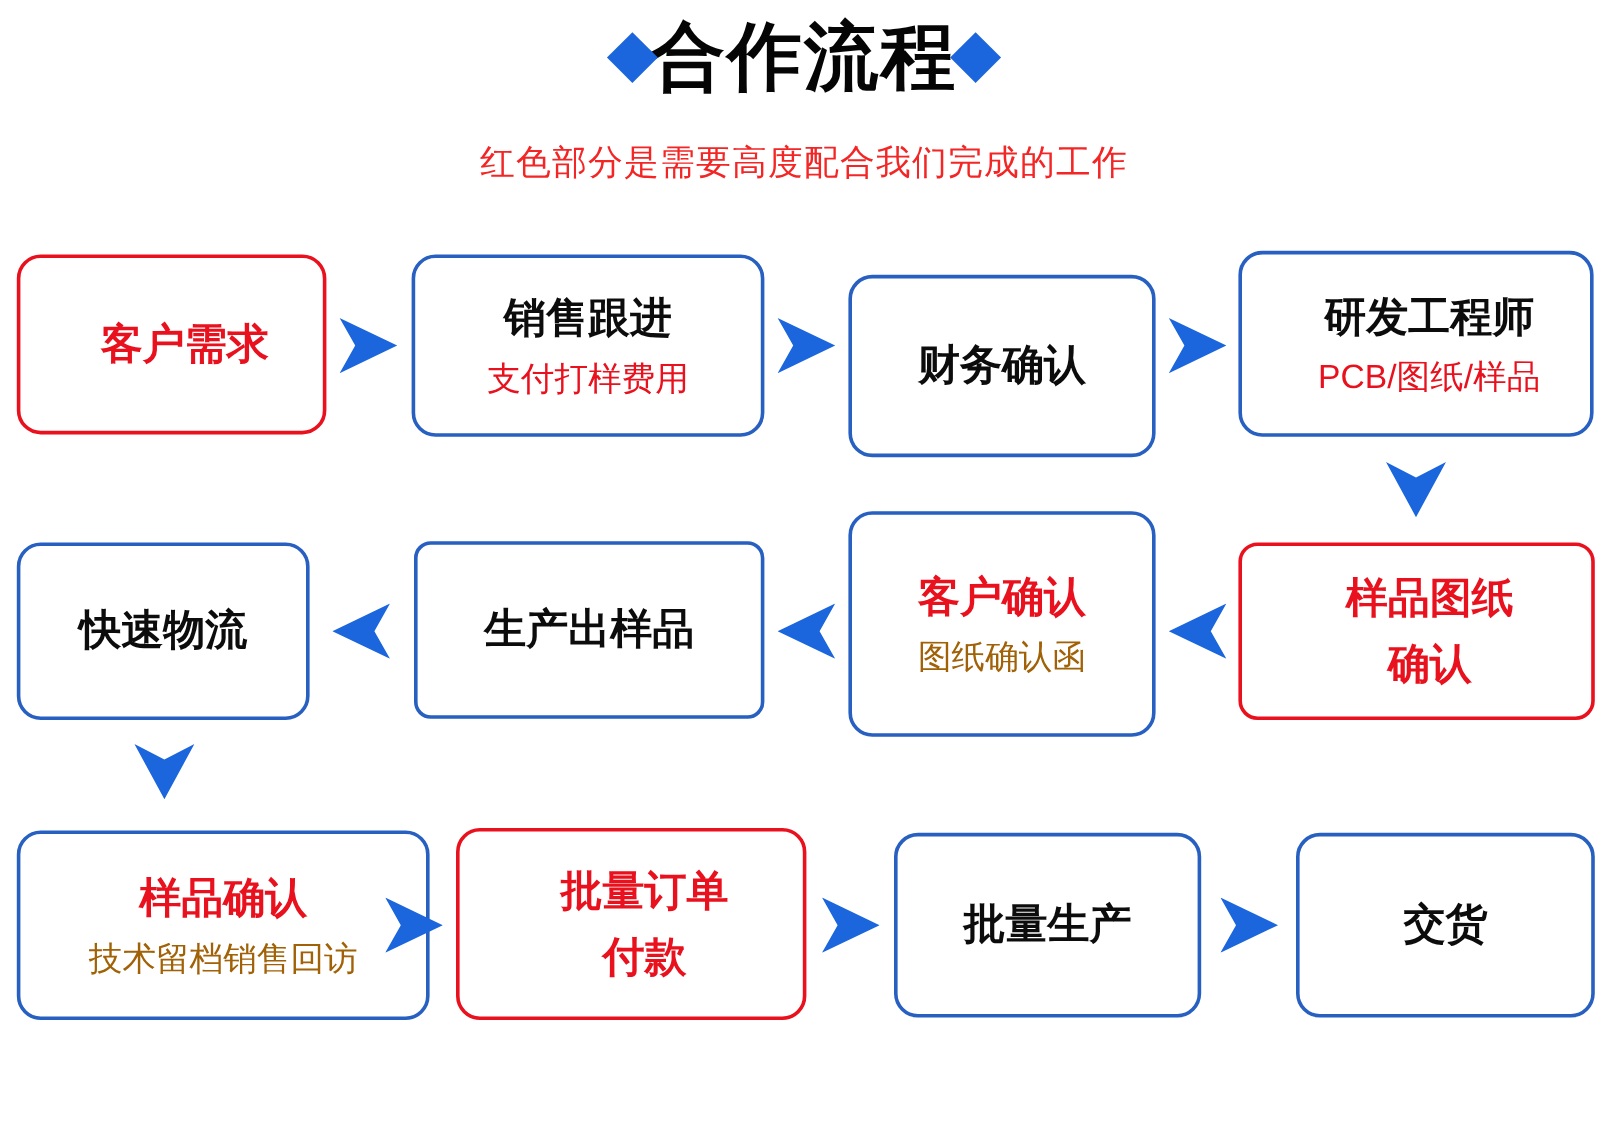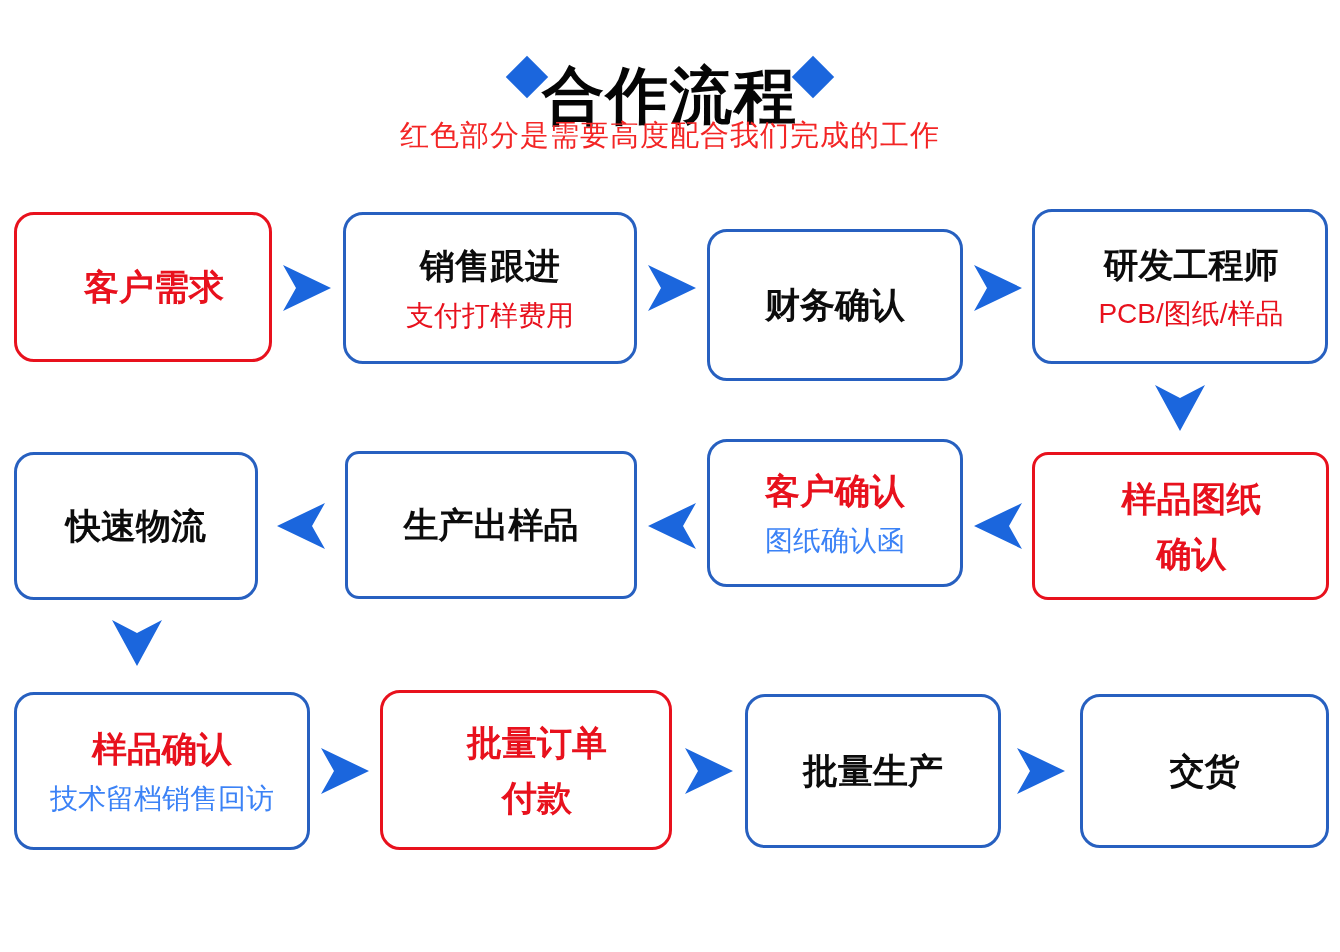--- a/index.html
+++ b/index.html
@@ -19,22 +19,22 @@
     background:#ffffff;
     overflow:hidden;
   }
 
   
   .title-row{
     position:absolute;
     top:14px; left:0;
     width:100%;
     display:flex;
+    align-items:center;
     justify-content:center;
-    margin-top:48px;
   }
   .diamond{
     width:30px; height:30px;
     background:var(--blue);
     transform:rotate(45deg);
     flex:0 0 auto;
   }
   .page-title{
     font-size:62px;
     font-weight:900;
@@ -70,38 +70,38 @@
   .box-title{
     font-size:35px;
     font-weight:800;
     color:var(--ink);
     line-height:1.3;
   }
   .box-title.redtext{ color:var(--red); }
   .box-sub{
     font-size:28px;
     font-weight:400;
-    color:#3b82f6;
+    color:#a16207;
     line-height:1.2;
   }
   .box-sub.redtext{ color:var(--red); }
   .box-title:empty, .box-sub:empty{ display:none; }
 
   
   .b1{ left:14px;  top:212px; width:258px; height:150px; }
   .b2{ left:343px; top:212px; width:294px; height:152px; }
   .b3{ left:707px; top:212px; width:256px; height:152px;margin-top:17px; }
   .b4{ left:1032px;top:209px; width:296px; height:155px;padding-left:32px; }
   
   .b5{ left:14px;  top:452px; width:244px; height:148px;justify-content:center; }
   .b6{ left:345px; top:451px; width:292px; height:148px;border-radius:14px; }
-  .b7{ left:707px; top:439px; width:256px; height:148px; }
+  .b7{ left:707px; top:426px; width:256px; height:188px; }
   .b8{ left:1032px;top:452px; width:297px; height:148px;border-radius:16px; }
   
-  .b9{  left:14px;  top:692px; width:296px; height:158px; }
+  .b9{  left:14px;  top:692px; width:344px; height:158px; }
   .b10{ left:380px; top:690px; width:292px; height:160px; }
   .b11{ left:745px; top:694px; width:256px; height:154px; }
   .b12{ left:1080px;top:694px; width:249px; height:154px; }
 
   
   .arrow{ position:absolute; display:block; }
   .arrow polygon{ fill:var(--blue); }
   .a1{ left:283px; top:265px; }
   .a2{ left:648px; top:265px; }
   .a3{ left:974px; top:265px; }

